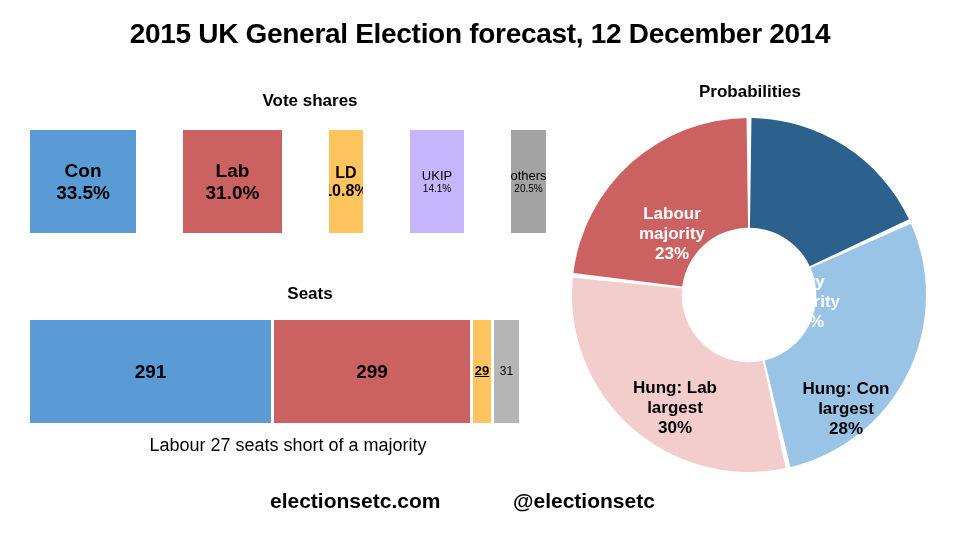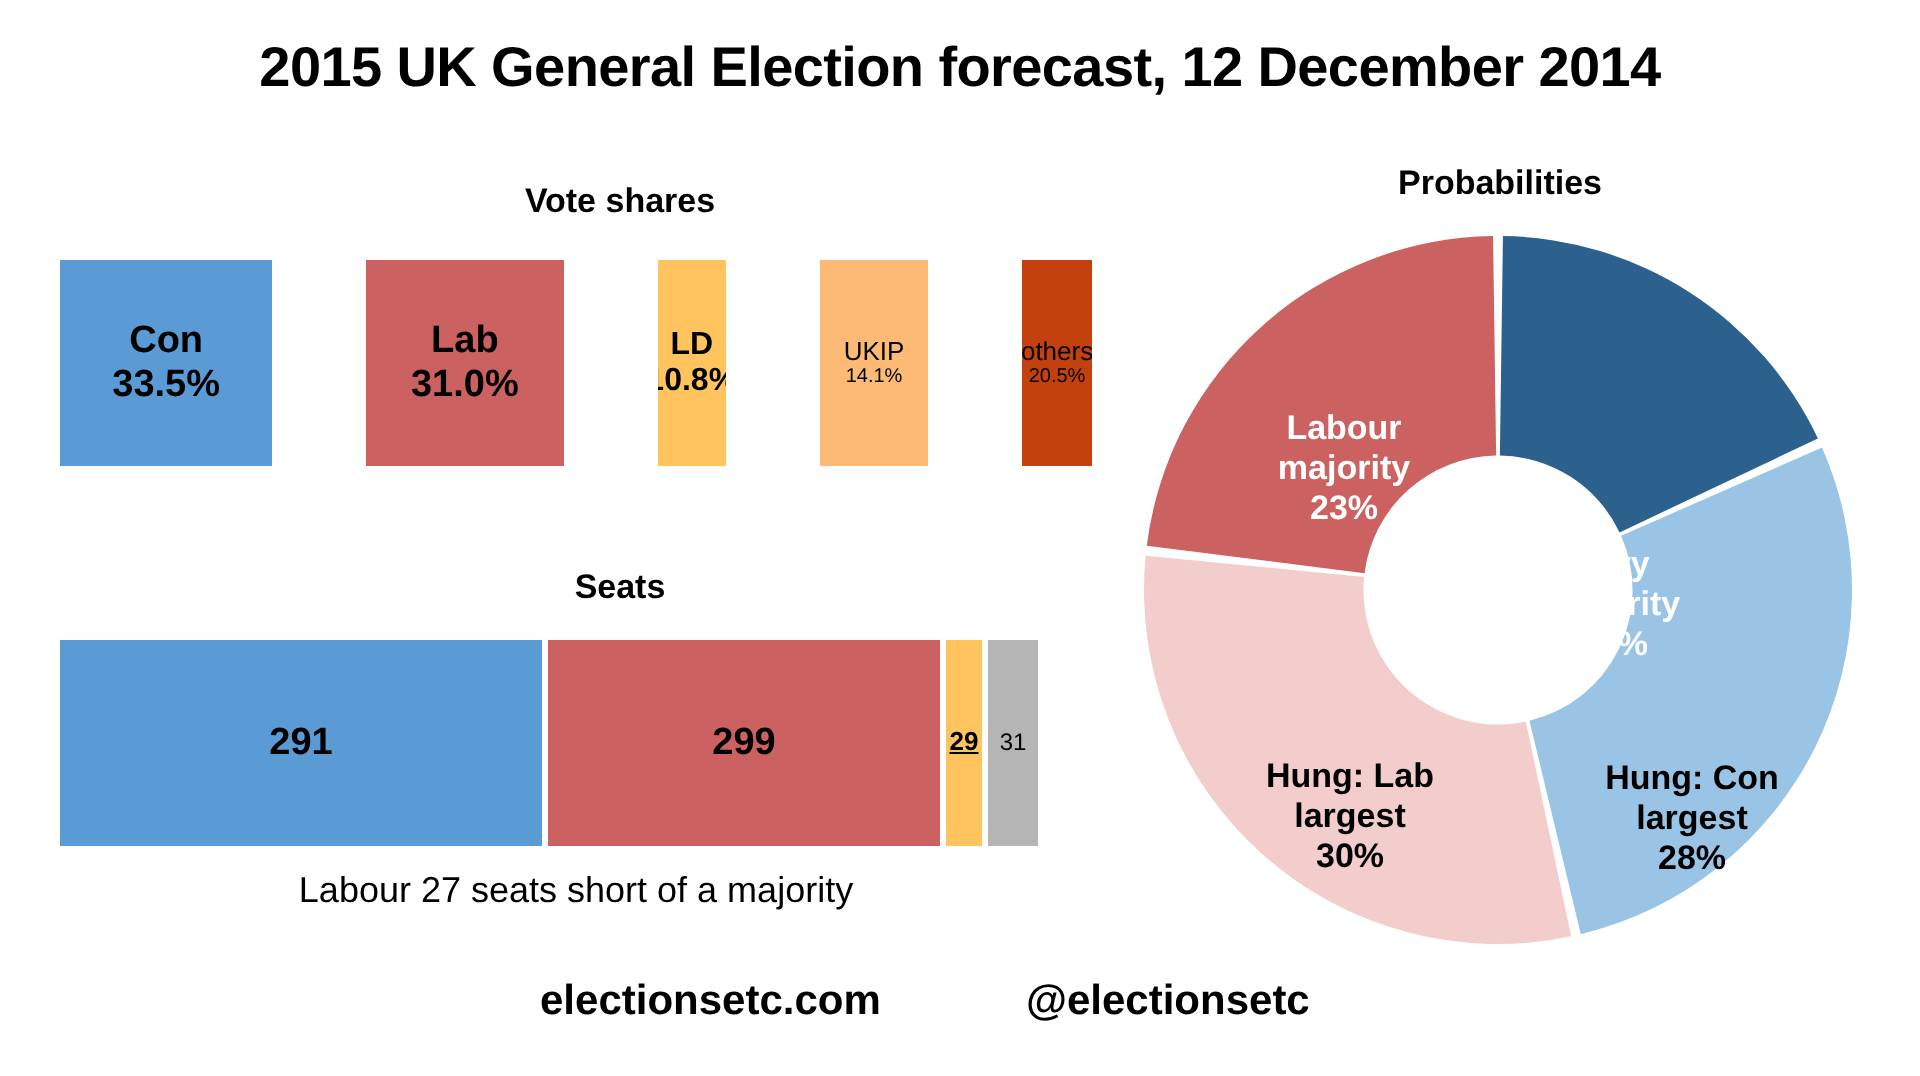--- a/index.html
+++ b/index.html
@@ -144,25 +144,25 @@
       <span class="seg-value">33.5%</span>
     </div>
     <div class="bar-seg sz-lg" style="width:158px;background:#cc6161;justify-content:center;">
       <span class="seg-label">Lab</span>
       <span class="seg-value">31.0%</span>
     </div>
     <div class="bar-seg sz-md" style="width:57px;background:#ffc45e;">
       <span class="seg-label">LD</span>
       <span class="seg-value">10.8%</span>
     </div>
-    <div class="bar-seg sz-sm" style="width:88px;background:#fdba74;">
+    <div class="bar-seg sz-sm" style="width:88px;background:#c4b5fd;">
       <span class="seg-label">UKIP</span>
       <span class="seg-value">14.1%</span>
     </div>
-    <div class="bar-seg sz-sm" style="width:55px;background:#c2410c;">
+    <div class="bar-seg sz-sm" style="width:55px;background:#a3a3a3;">
       <span class="seg-label">others</span>
       <span class="seg-value">20.5%</span>
     </div>
   </div>
 
   <div class="section-title" id="seats-title">Seats</div>
 
   <div class="stacked-bar" id="seats-bar">
     <div class="bar-seg sz-lg" style="width:244px;background:#5b9bd5;">
       <span class="seg-value">291</span>

